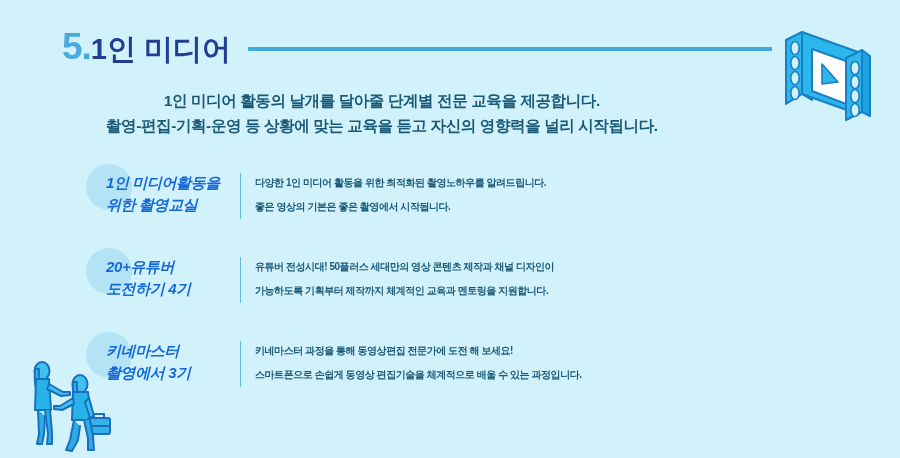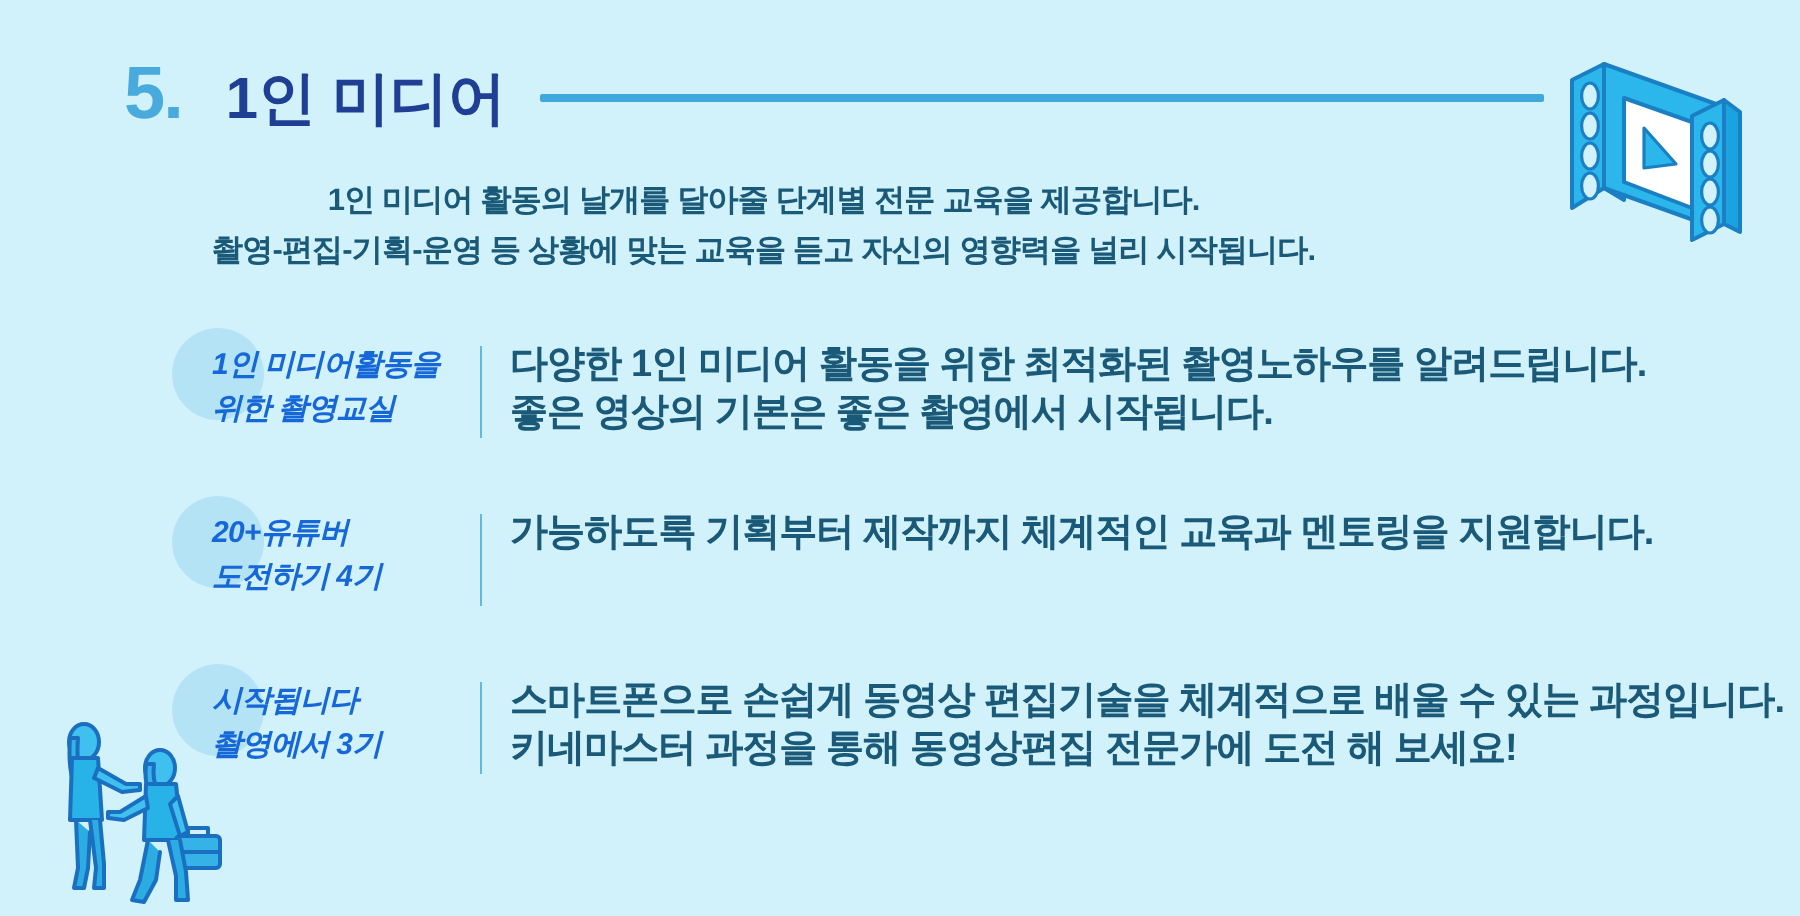--- a/index.html
+++ b/index.html
@@ -36,21 +36,21 @@
     color: #49aade;
     letter-spacing: -1px;
     line-height: 1;
     white-space: nowrap;
   }
   .header-title {
     font-size: 29px;
     font-weight: 700;
     color: #1f3f94;
     line-height: 1;
-    margin-left: 22px;
+    margin-left: 0;
     white-space: nowrap;
   }
   .header-rule {
     flex: 1 1 auto;
     height: 4px;
     background: #3fa9dd;
     margin-left: 17px;
     position: relative;
     top: -8px;
     border-radius: 1px;
@@ -114,21 +114,21 @@
   .program-divider {
     flex: 0 0 1px;
     width: 2px;
     height: 46px;
     background: #63b8e0;
     margin-top: 5px;
     margin-right: 14px;
   }
   .program-desc {
     flex: 1 1 auto;
-    font-size: 19px;
+    font-size: 10px;
     font-weight: 700;
     color: #1a5a78;
     line-height: 24px;
     letter-spacing: -0.45px;
     padding-top: 3px;
     white-space: nowrap;
   }
 
   
   .film-icon {
@@ -184,36 +184,37 @@
     <div class="program-row">
       <div class="program-label-wrap">
         <span class="label-blob"></span>
         <div class="program-label">
           <div>20+유튜버</div>
           <div>도전하기 4기</div>
         </div>
       </div>
       <div class="program-divider"></div>
       <div class="program-desc">
+        <div>유튜버 전성시대! 50플러스 세대만의 영상 콘텐츠 제작과 채널 디자인이</div>
         <div>가능하도록 기획부터 제작까지 체계적인 교육과 멘토링을 지원합니다.</div>
       </div>
     </div>
 
     <div class="program-row">
       <div class="program-label-wrap">
         <span class="label-blob"></span>
         <div class="program-label">
-          <div>시작됩니다</div>
+          <div>키네마스터</div>
           <div>촬영에서 3기</div>
         </div>
       </div>
       <div class="program-divider"></div>
       <div class="program-desc">
+        <div>키네마스터 과정을 통해 동영상편집 전문가에 도전 해 보세요!</div>
         <div>스마트폰으로 손쉽게 동영상 편집기술을 체계적으로 배울 수 있는 과정입니다.</div>
-        <div>키네마스터 과정을 통해 동영상편집 전문가에 도전 해 보세요!</div>
       </div>
     </div>
 
   </div>
 
   <div class="film-icon">
     <svg viewBox="0 0 110 106" width="110" height="106" aria-hidden="true">
 
       <polygon points="14,22 30,14 30,76 14,86" fill="#2bb6ec" stroke="#1b7fc4" stroke-width="2" stroke-linejoin="round"></polygon>
       <polygon points="30,14 40,20 40,82 30,76" fill="#1aa3e0" stroke="#1b7fc4" stroke-width="2" stroke-linejoin="round"></polygon>

